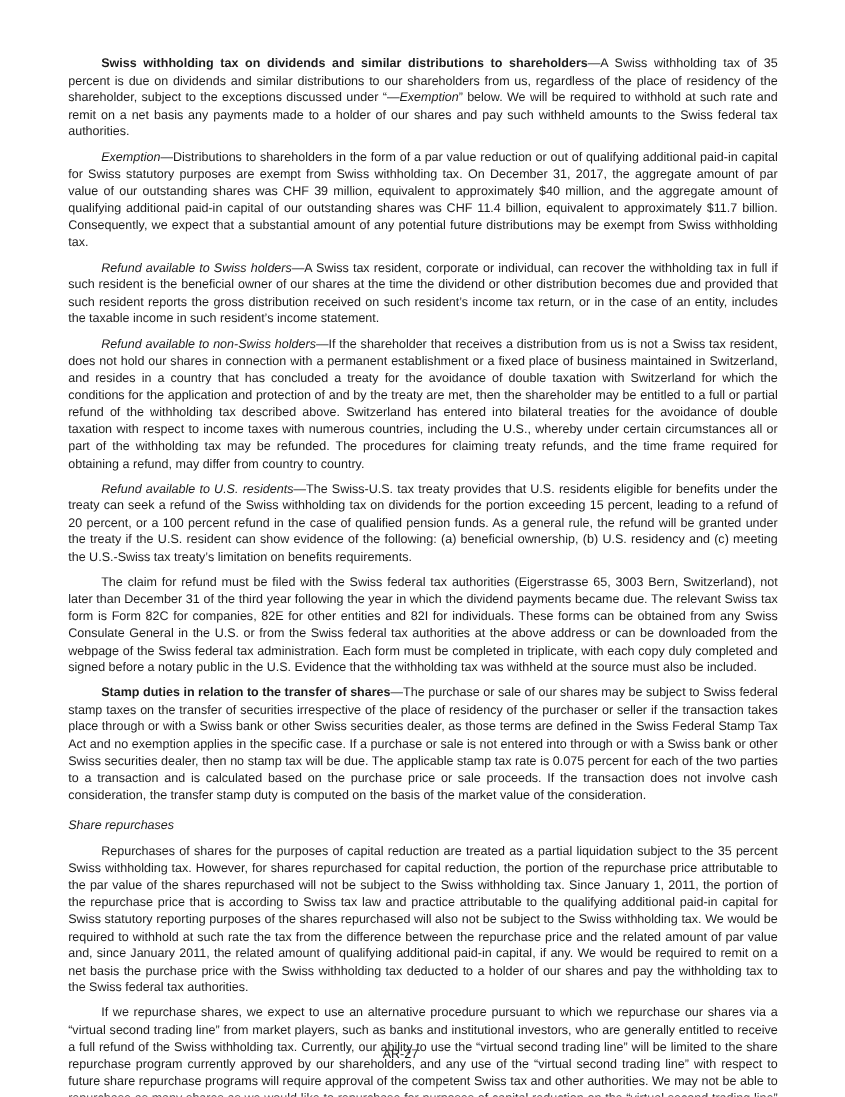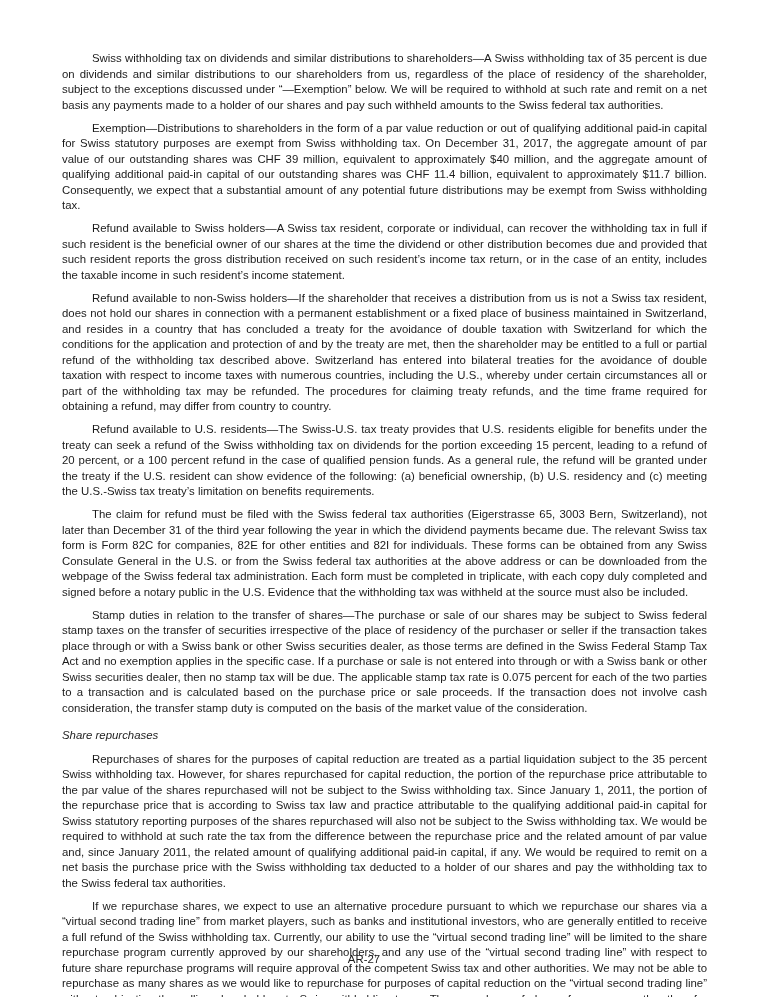--- a/index.html
+++ b/index.html
@@ -21,22 +21,22 @@
     top: 51px;
     width: 645px;
   }
   p.para {
     margin: 0 0 7.5px 0;
     font-size: 11.4px;
     line-height: 15.5px;
     text-align: justify;
     text-indent: 30px;
   }
-  .seg-b { font-weight: normal; }
-  .seg-i { }
+  .seg-b { font-weight: bold; }
+  .seg-i { font-style: italic; }
   h2.heading {
     margin: 12px 0 8px 0;
     font-size: 11.4px;
     line-height: 15.5px;
     font-weight: normal;
     font-style: italic;
     text-align: left;
   }
   .footer {
     position: absolute;

